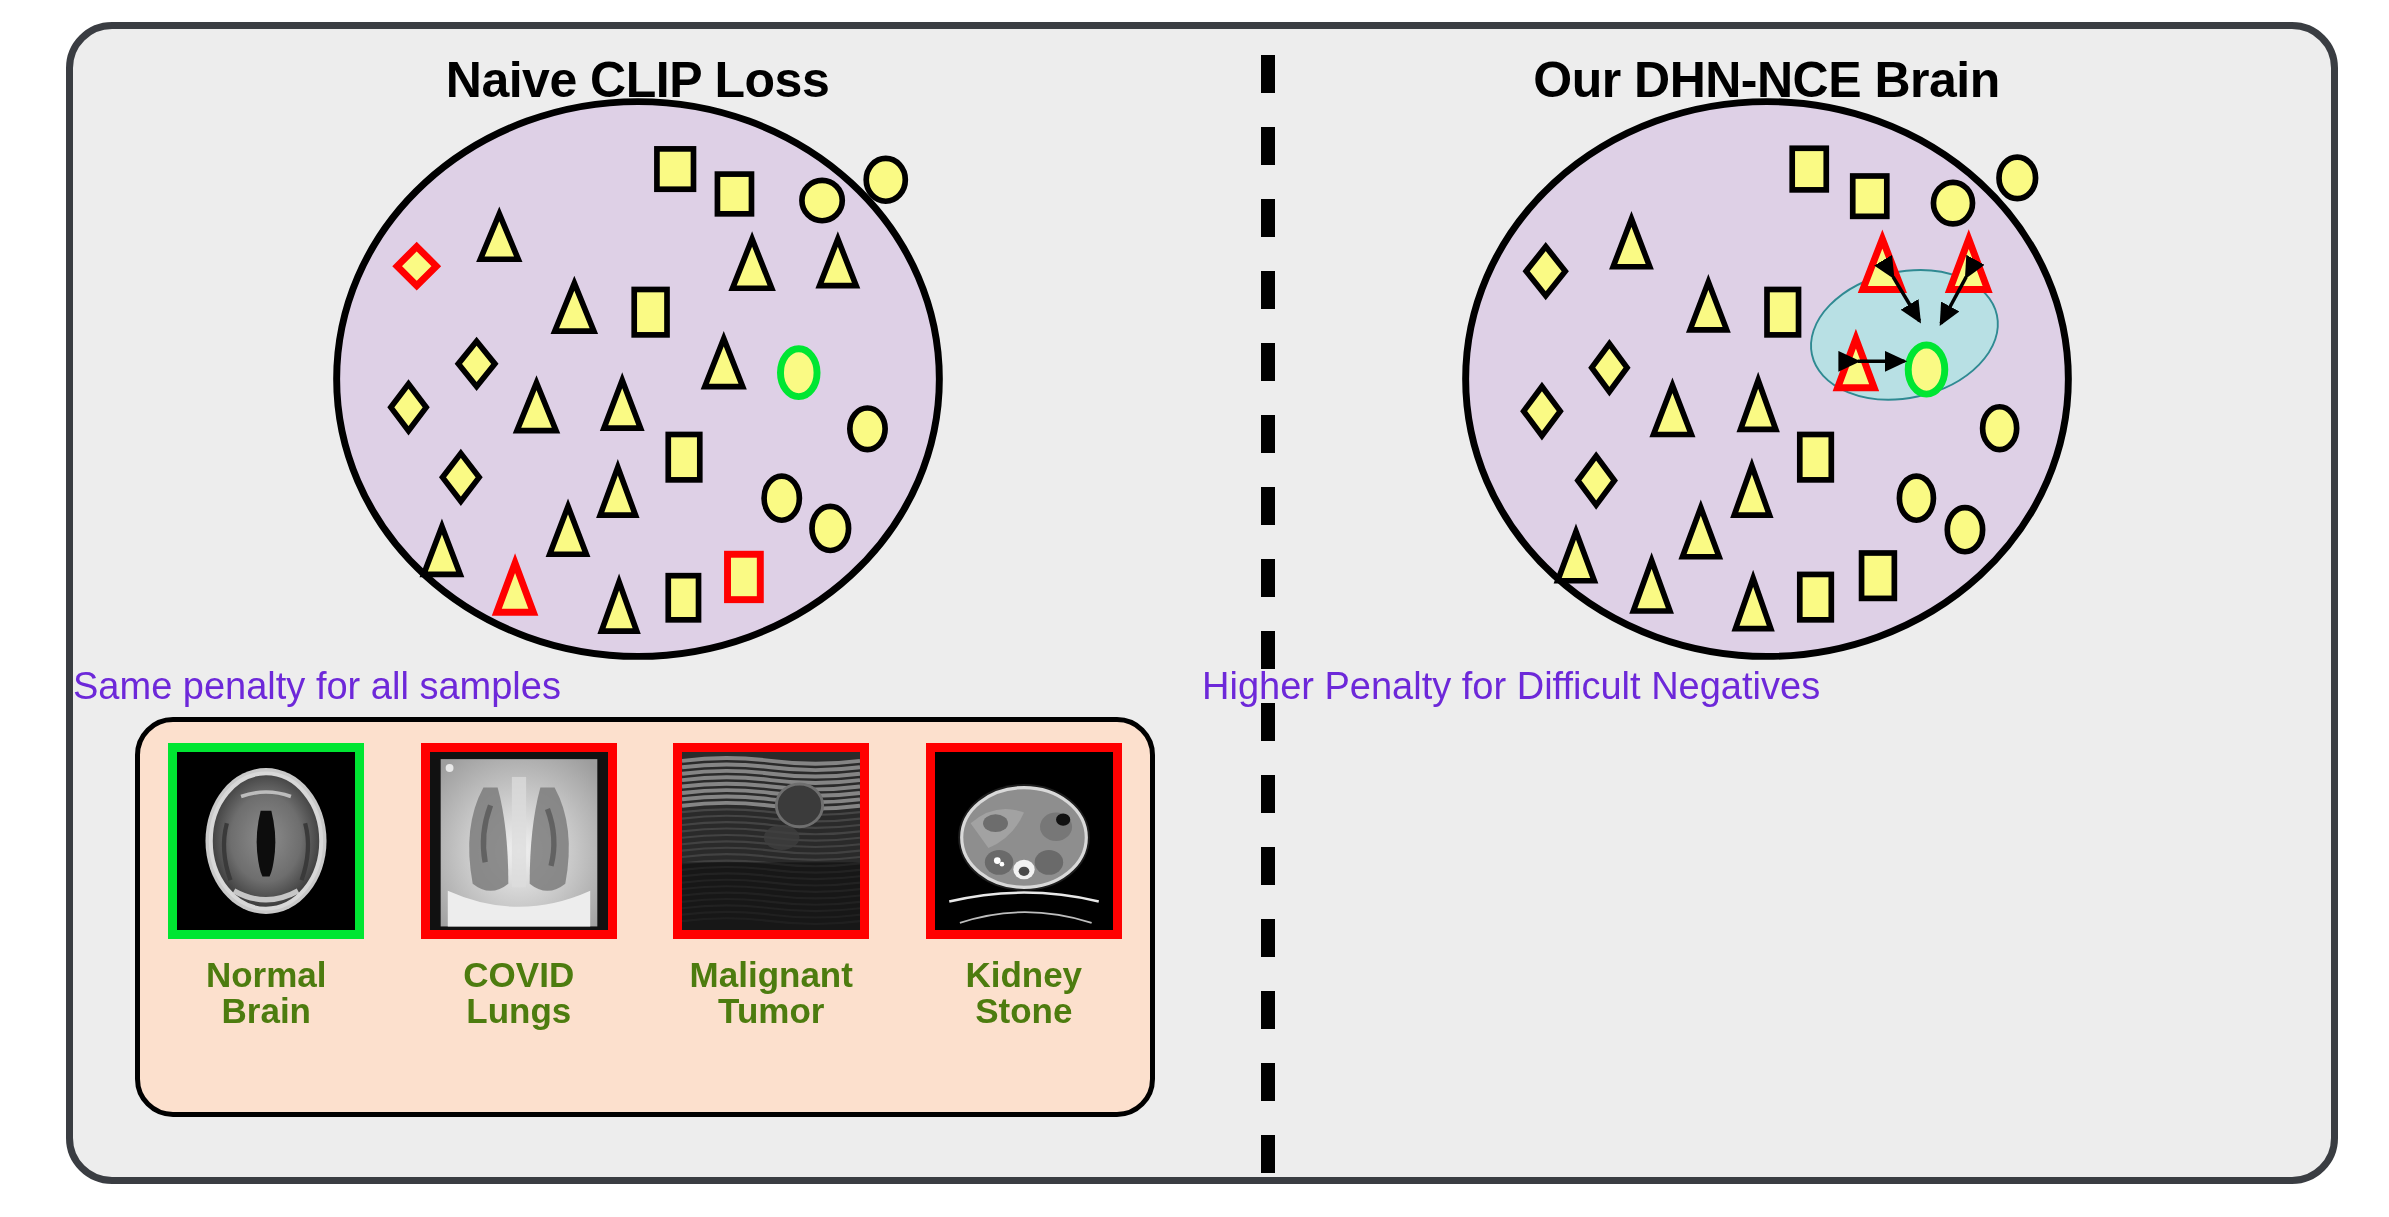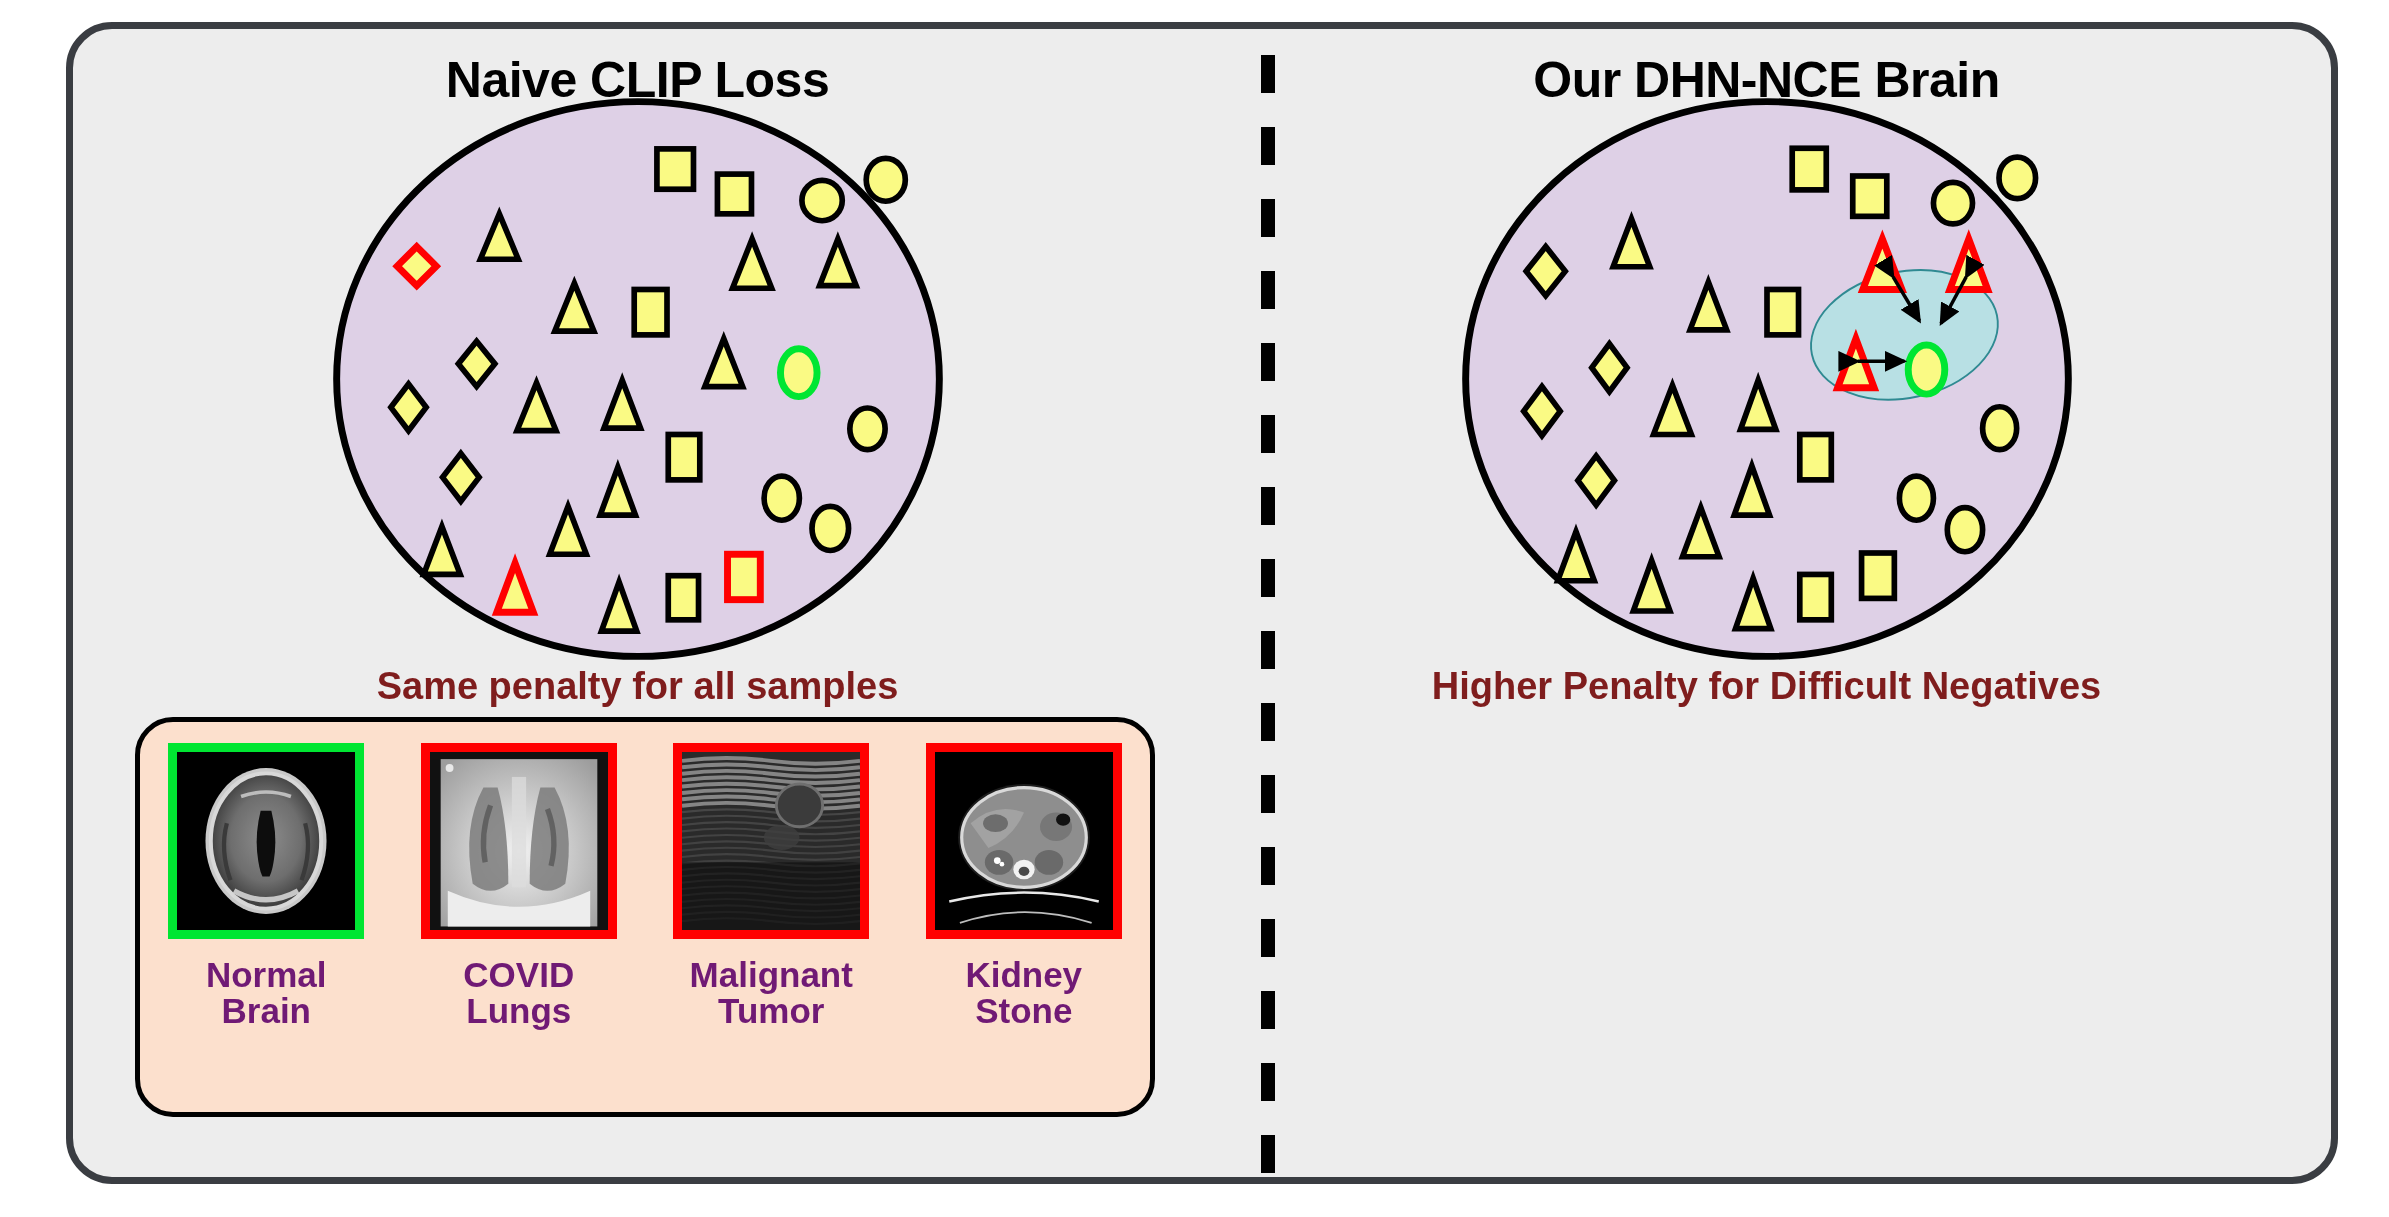--- a/index.html
+++ b/index.html
@@ -26,24 +26,23 @@
     font-weight:bold;
     font-size:50px;
     letter-spacing:-0.5px;
     color:#000;
     font-family:"Liberation Sans",sans-serif;
   }
 
   .caption{
     position:absolute; left:0; width:100%;
     top:636px;
-    text-align:center;
-    font-weight:bold;
+    font-weight:normal;
     font-size:38px;
-    color:#7f1d1d;
+    color:#6d28d9;
   }
 
   .divider{
     position:absolute;
     left:1188px; top:26px;
     width:14px; height:1130px;
     background:repeating-linear-gradient(
       to bottom,
       #000 0px, #000 38px,
       rgba(0,0,0,0) 38px, rgba(0,0,0,0) 72px
@@ -79,21 +78,21 @@
     display:block;
   }
   .thumb.green{ border-color:#00e632; }
   .thumb svg{display:block;width:100%;height:100%;}
   .cell-label{
     margin-top:18px;
     text-align:center;
     font-weight:bold;
     font-size:35px;
     line-height:1.04;
-    color:#701a75;
+    color:#4d7c0f;
     white-space:pre-line;
   }
 </style>
 </head>
 <body>
 
 <div id="card">
 
   <div class="divider"></div>
 

